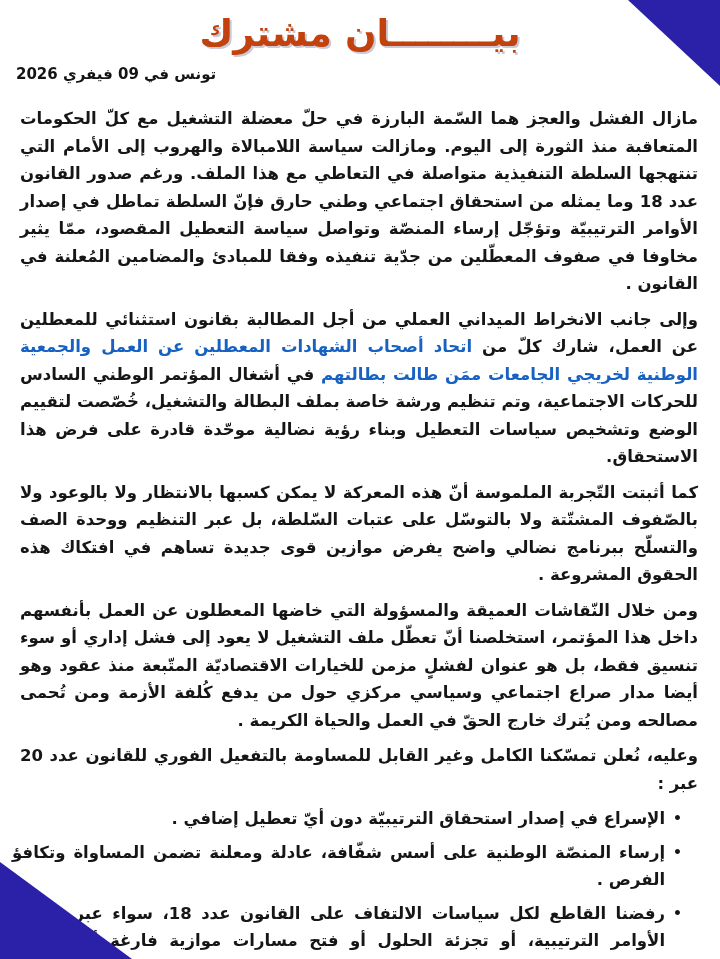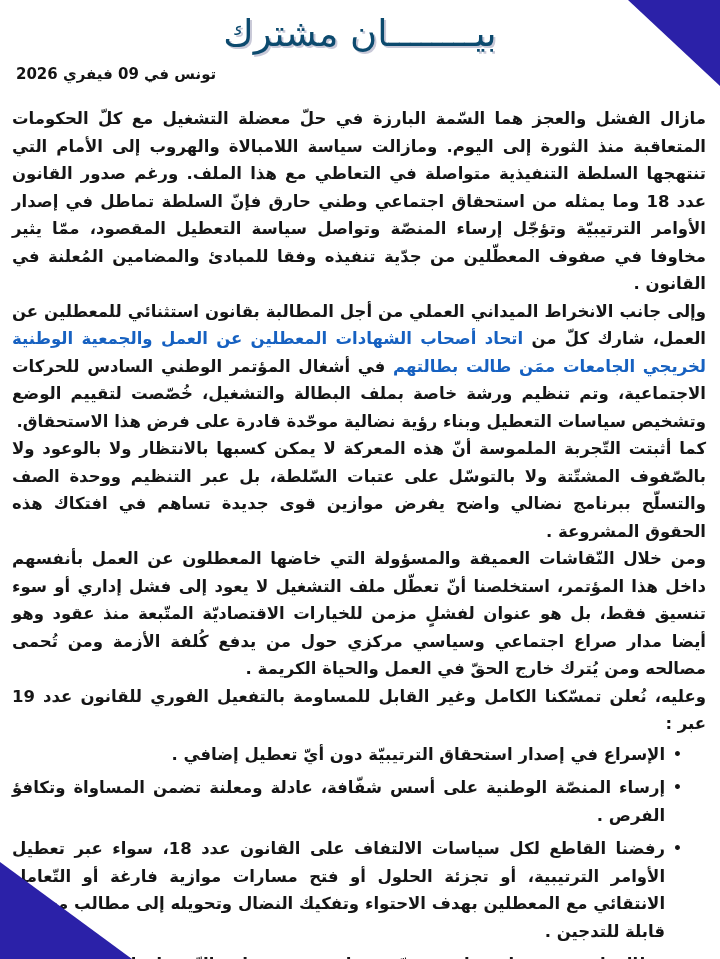--- a/index.html
+++ b/index.html
@@ -9,43 +9,43 @@
     position:relative;
     overflow:hidden;
     font-family:"DejaVu Sans",sans-serif;
   }
   .tri{position:absolute;background:#2b21a8;}
   .tri-tr{top:0;right:0;width:92px;height:86px;clip-path:polygon(0 0,100% 0,100% 100%);}
   .tri-bl{bottom:0;left:0;width:132px;height:97px;clip-path:polygon(0 0,0 100%,100% 100%);}
   .title{
     margin:12px 40px 0 40px;
     text-align:center;
-    color:#0c4a6e;
+    color:#c2410c;
     font-size:37px;
-    font-weight:400;
+    font-weight:700;
     letter-spacing:0.5px;
     text-shadow:2px 2px 0 #c9c9d8;
   }
   .date{
-    margin:10px 0 8px 0;
+    margin:10px 0 0 0;
     padding-left:16px;
     text-align:left;
     font-size:15px;
     font-weight:700;
     color:#141414;
   }
   .content{
     padding:14px 14px 0 12px;
     font-size:16.5px;
     font-weight:700;
     line-height:27.5px;
     color:#161616;
     text-align:justify;
   }
-  .content p{margin:0;}
+  .content p{margin:8px;}
   .hl{color:#1661c1;}
   .demands{
     list-style:none;
     margin:3px 0 0 0;
     padding:0 24px 0 0;
   }
   .demands li{
     display:flex;
     gap:8px;
     align-items:flex-start;
@@ -69,21 +69,21 @@
 
 <h1 class="title" dir="rtl">بيــــــــان مشترك</h1>
 
 <div class="date" dir="rtl">تونس في 09 فيفري 2026</div>
 
 <div class="content" dir="rtl">
   <p>مازال الفشل والعجز هما السّمة البارزة في حلّ معضلة التشغيل مع كلّ الحكومات المتعاقبة منذ الثورة إلى اليوم. ومازالت سياسة اللامبالاة والهروب إلى الأمام التي تنتهجها السلطة التنفيذية متواصلة في التعاطي مع هذا الملف. ورغم صدور القانون عدد 18 وما يمثله من استحقاق اجتماعي وطني حارق  فإنّ السلطة تماطل في إصدار الأوامر الترتيبيّة وتؤجّل إرساء المنصّة وتواصل سياسة التعطيل المقصود، ممّا يثير مخاوفا في صفوف المعطّلين من جدّية تنفيذه وفقا للمبادئ والمضامين المُعلنة في القانون .</p>
   <p><span>وإلى جانب الانخراط الميداني العملي من أجل المطالبة بقانون استثنائي للمعطلين عن العمل، شارك كلّ من </span><span class="hl">اتحاد أصحاب الشهادات المعطلين عن العمل والجمعية الوطنية لخريجي الجامعات ممَن طالت بطالتهم</span><span> في أشغال المؤتمر الوطني السادس للحركات الاجتماعية، وتم تنظيم ورشة خاصة بملف البطالة والتشغيل، خُصّصت لتقييم الوضع وتشخيص سياسات التعطيل وبناء رؤية نضالية موحّدة قادرة على فرض هذا الاستحقاق.</span></p>
   <p>كما أثبتت التّجربة الملموسة أنّ هذه المعركة لا يمكن كسبها بالانتظار ولا بالوعود ولا بالصّفوف المشتّتة ولا بالتوسّل على عتبات السّلطة، بل عبر التنظيم ووحدة الصف والتسلّح ببرنامج نضالي واضح يفرض موازين قوى جديدة تساهم في افتكاك هذه الحقوق المشروعة .</p>
   <p>ومن خلال النّقاشات العميقة والمسؤولة التي خاضها المعطلون عن العمل بأنفسهم داخل هذا المؤتمر، استخلصنا أنّ تعطّل ملف التشغيل لا يعود إلى فشل إداري أو سوء تنسيق فقط، بل هو عنوان لفشلٍ مزمن للخيارات الاقتصاديّة المتّبعة منذ عقود وهو أيضا مدار صراع اجتماعي وسياسي مركزي حول من يدفع كُلفة الأزمة ومن تُحمى مصالحه ومن يُترك خارج الحقّ في العمل والحياة الكريمة .</p>
-  <p>وعليه، نُعلن تمسّكنا الكامل وغير القابل للمساومة بالتفعيل الفوري للقانون عدد 19 عبر :</p>
+  <p>وعليه، نُعلن تمسّكنا الكامل وغير القابل للمساومة بالتفعيل الفوري للقانون عدد 20 عبر :</p>
 
   <ul class="demands">
     <li>
       <span class="dot">•</span>
       <span class="txt">الإسراع في إصدار استحقاق الترتيبيّة دون أيّ تعطيل إضافي .</span>
     </li>
     <li>
       <span class="dot">•</span>
       <span class="txt">إرساء المنصّة الوطنية على أسس شفّافة، عادلة ومعلنة تضمن المساواة وتكافؤ الفرص .</span>
     </li>

